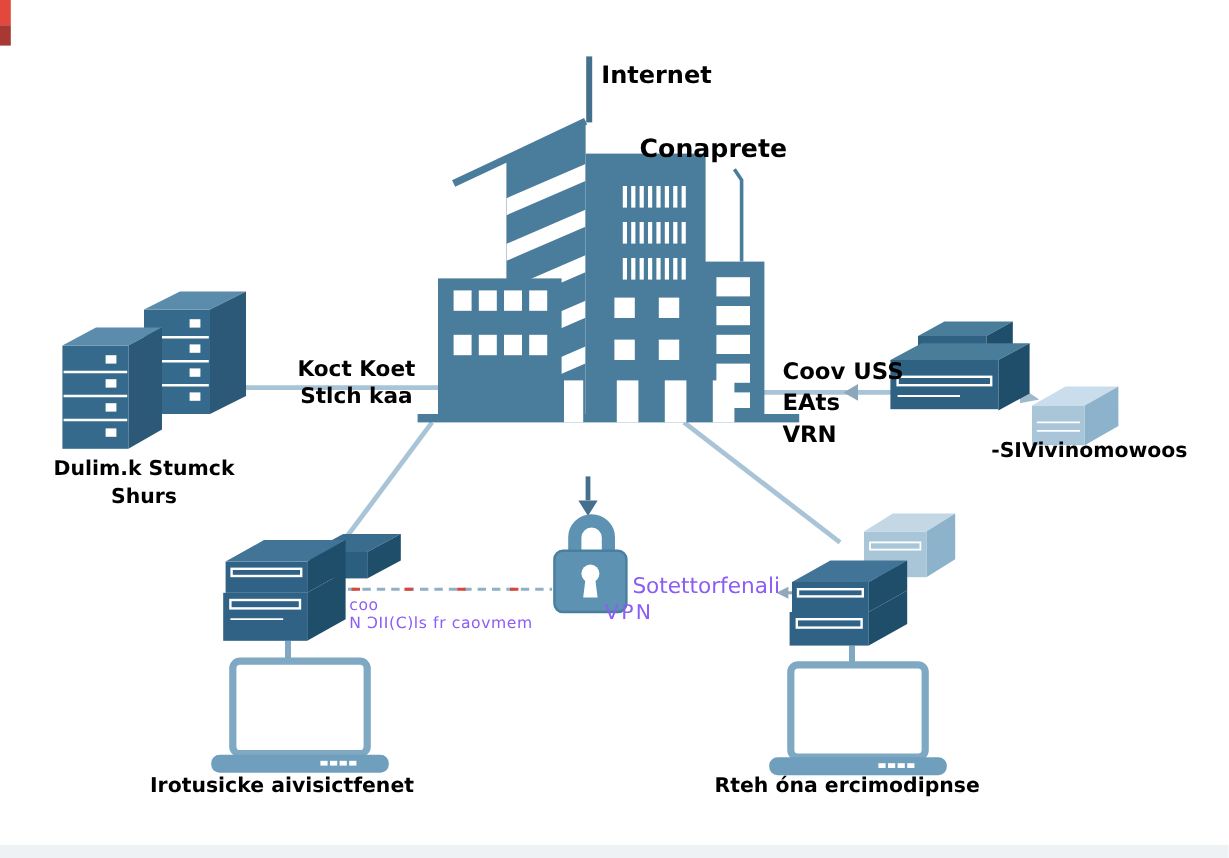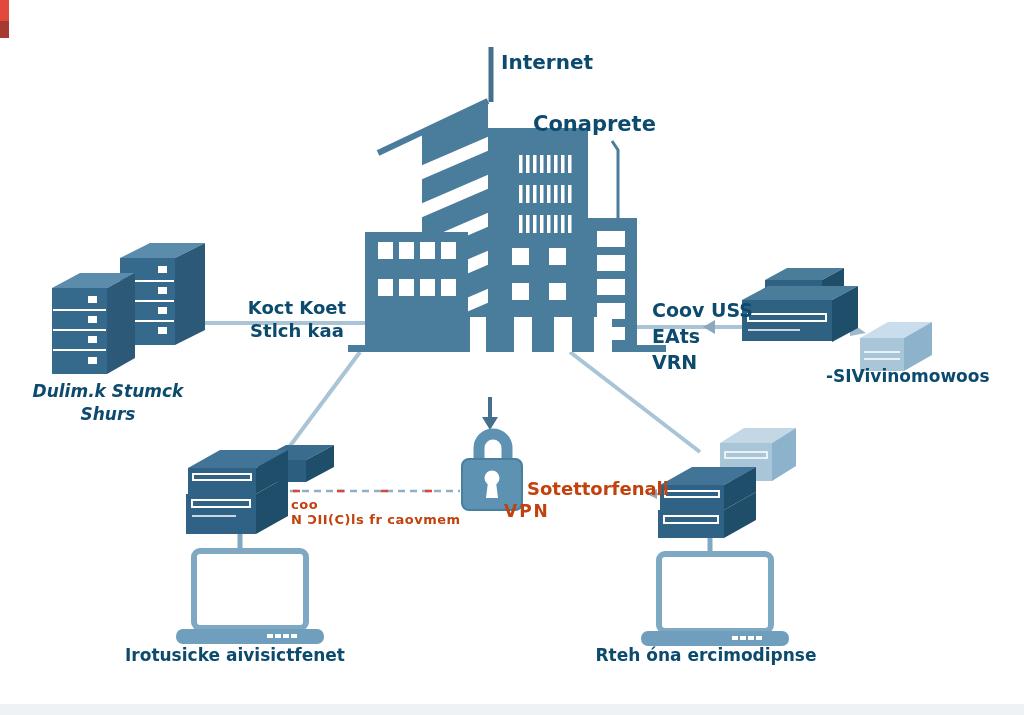--- a/index.html
+++ b/index.html
@@ -1,29 +1,29 @@
 <!DOCTYPE html>
 <html><head>
 <meta charset="utf-8">
 <style>
   html,body{margin:0;padding:0;background:#ffffff;}
   .stage{
     position:relative;width:1024px;height:715px;background:#ffffff;overflow:hidden;
     font-family:"DejaVu Sans","Liberation Sans",sans-serif;
   }
   .stage svg{position:absolute;left:0;top:0;}
-  .lbl{position:absolute;color:#0c4a6e;font-weight:600;white-space:nowrap;}
+  .lbl{position:absolute;color:#000000;font-weight:600;white-space:nowrap;}
   .center{text-align:center;}
-  .red{color:#c2410c;font-weight:700;}
+  .red{color:#8b5cf6;font-weight:400;}
   .lbl-internet{left:501px;top:50px;font-size:20px;}
   .lbl-corporate{left:533px;top:112px;font-size:21px;}
   .lbl-leftlink{left:230px;top:296px;width:134px;font-size:18px;line-height:23px;}
   .lbl-firewall{left:415px;top:352px;width:150px;font-size:19px;line-height:22px;}
   .lbl-rightlink{left:652px;top:297px;font-size:19px;line-height:26px;}
-  .lbl-leftservers{left:24px;top:380px;width:168px;font-size:17px;line-height:23px;font-style:italic;}
+  .lbl-leftservers{left:36px;top:380px;width:168px;font-size:17px;line-height:23px;}
   .lbl-rightappliance{left:826px;top:366px;font-size:17px;}
   .lbl-tunnelleft{left:291px;top:497px;font-size:13px;line-height:15px;letter-spacing:.5px;}
   .lbl-tunnelright-1{left:527px;top:478px;font-size:18px;}
   .lbl-tunnelright-2{left:504px;top:501px;font-size:17px;letter-spacing:2px;}
   .lbl-leftws{left:116px;top:645px;width:238px;font-size:17px;}
   .lbl-rightws{left:586px;top:645px;width:240px;font-size:17px;}
 </style>
 </head>
 <body>
 

